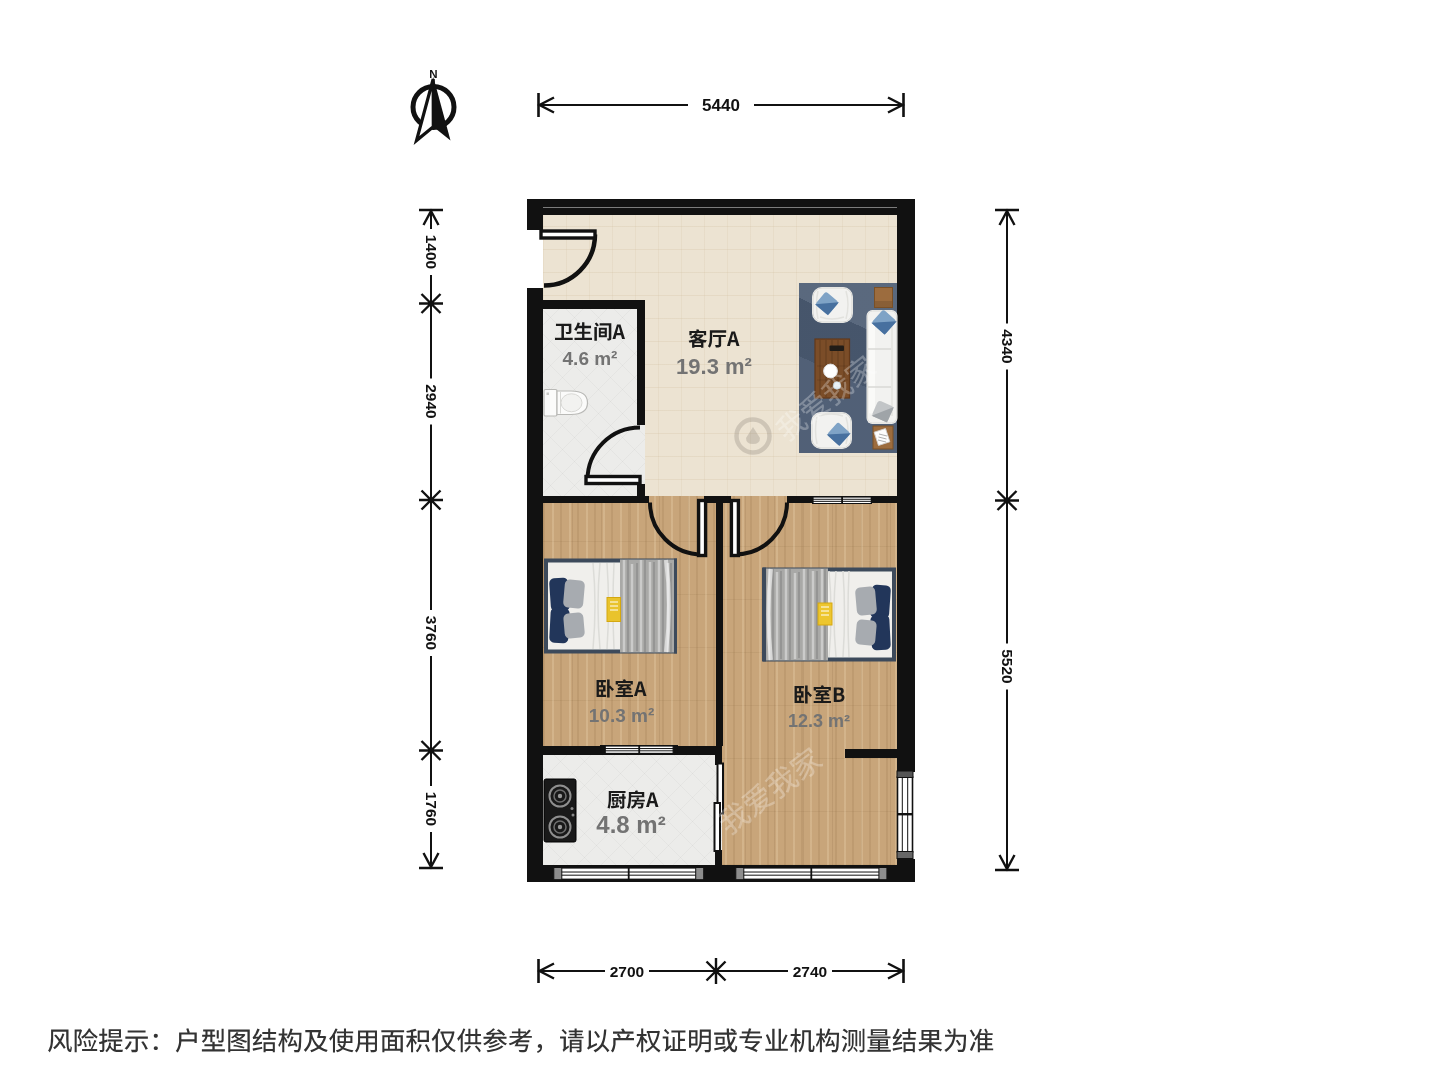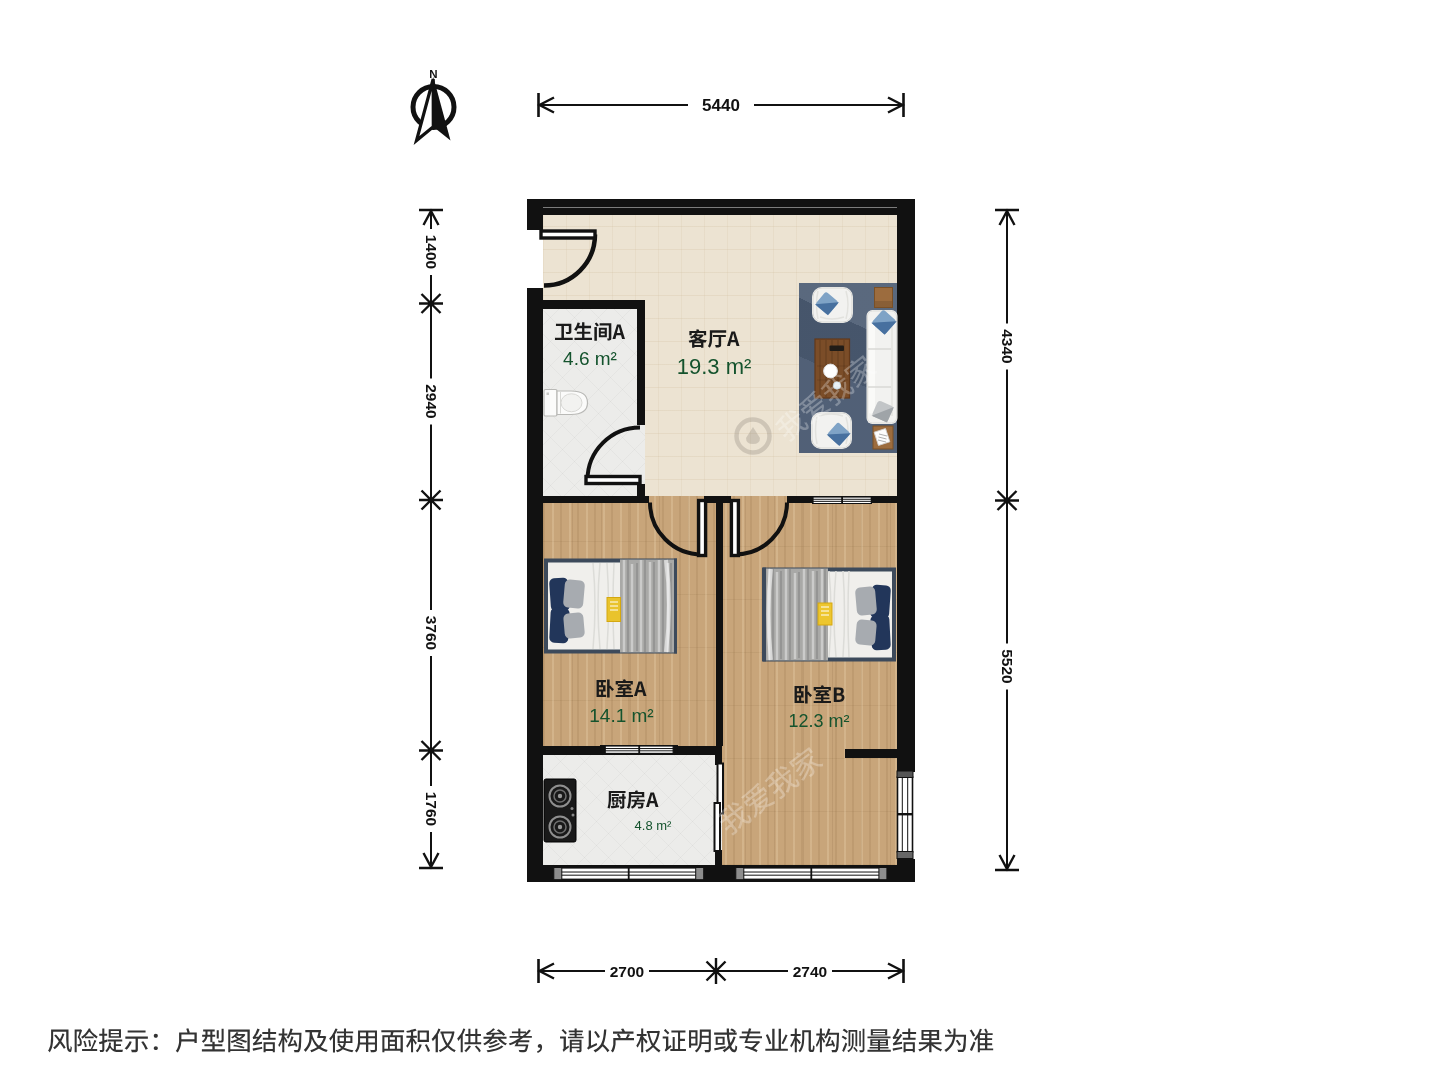--- a/index.html
+++ b/index.html
@@ -6,21 +6,21 @@
 .wood{background-color:#c8a57a;background-image:
  repeating-linear-gradient(90deg, rgba(122,86,46,.13) 0 2px, rgba(0,0,0,0) 2px 9px, rgba(255,238,205,.20) 9px 11px, rgba(0,0,0,0) 11px 17px),
  repeating-linear-gradient(90deg, rgba(95,62,30,.11) 0 1px, transparent 1px 29px),
  repeating-linear-gradient(0deg, rgba(120,90,50,.10) 0 1px, transparent 1px 53px);}
 .tbeige{background-color:#ece3d2;background-image:
  repeating-linear-gradient(0deg, rgba(203,182,148,.22) 0 1px, transparent 1px 23px),
  repeating-linear-gradient(90deg, rgba(203,182,148,.16) 0 1px, transparent 1px 23px);}
 .tgray{background-color:#ececea;background-image:
  repeating-linear-gradient(45deg, rgba(150,150,148,.09) 0 1px, transparent 1px 17px),
  repeating-linear-gradient(135deg, rgba(150,150,148,.09) 0 1px, transparent 1px 17px);}
-.num{position:absolute;font-weight:normal;color:#14532d;white-space:nowrap;transform:translate(-50%,-50%);}
+.num{position:absolute;font-weight:bold;color:#737373;white-space:nowrap;transform:translate(-50%,-50%);}
 </style></head><body>
 <div id="plan">
 
 <div class="tbeige" style="position:absolute;left:543px;top:215px;width:354px;height:288px;"></div>
 
 <div class="tgray" style="position:absolute;left:543px;top:300px;width:101.5px;height:203px;"></div>
 
 <div class="wood" style="position:absolute;left:543px;top:496px;width:180px;height:258px;"></div>
 
 <div class="wood" style="position:absolute;left:716px;top:496px;width:181px;height:368.5px;"></div>
@@ -334,37 +334,37 @@
     </svg>
 
 <div class="num" style="left:714px;top:367px;font-size:22px">19.3 m²</div>
 
 <svg style="position:absolute;left:594.5px;top:676.0px;overflow:visible" width="51" height="21">
       <use href="#b21351" transform="translate(0.0,19.9) scale(0.1950,-0.1950)" fill="#1a1a1a"></use>
       <use href="#b23460" transform="translate(19.5,19.9) scale(0.1950,-0.1950)" fill="#1a1a1a"></use>
       <use href="#b65" transform="translate(39.0,19.9) scale(0.1950,-0.1950)" fill="#1a1a1a"></use>
     </svg>
 
-<div class="num" style="left:621.5px;top:715.5px;font-size:19px">14.1 m²</div>
+<div class="num" style="left:621.5px;top:715.5px;font-size:19px">10.3 m²</div>
 
 <svg style="position:absolute;left:792.5px;top:682.4px;overflow:visible" width="52" height="21">
       <use href="#b21351" transform="translate(0.0,19.9) scale(0.1950,-0.1950)" fill="#1a1a1a"></use>
       <use href="#b23460" transform="translate(19.5,19.9) scale(0.1950,-0.1950)" fill="#1a1a1a"></use>
       <use href="#b66" transform="translate(39.0,19.9) scale(0.1950,-0.1950)" fill="#1a1a1a"></use>
     </svg>
 
 <div class="num" style="left:819px;top:720.5px;font-size:18px">12.3 m²</div>
 
 <svg style="position:absolute;left:606.8px;top:787.4px;overflow:visible" width="51" height="21">
       <use href="#b21416" transform="translate(0.0,19.9) scale(0.1950,-0.1950)" fill="#1a1a1a"></use>
       <use href="#b25151" transform="translate(19.5,19.9) scale(0.1950,-0.1950)" fill="#1a1a1a"></use>
       <use href="#b65" transform="translate(39.0,19.9) scale(0.1950,-0.1950)" fill="#1a1a1a"></use>
     </svg>
 
-<div class="num" style="left:653px;top:824.5px;font-size:13px">4.8 m²</div>
+<div class="num" style="left:631px;top:824.5px;font-size:24px">4.8 m²</div>
 
 <svg style="position:absolute;left:46.7px;top:1024.2px;overflow:visible" width="947" height="28">
       <use href="#r39118" transform="translate(0.0,26.1) scale(0.2560,-0.2560)" fill="#333"></use>
       <use href="#r38505" transform="translate(25.6,26.1) scale(0.2560,-0.2560)" fill="#333"></use>
       <use href="#r25552" transform="translate(51.2,26.1) scale(0.2560,-0.2560)" fill="#333"></use>
       <use href="#r31034" transform="translate(76.8,26.1) scale(0.2560,-0.2560)" fill="#333"></use>
       <use href="#r65306" transform="translate(102.4,26.1) scale(0.2560,-0.2560)" fill="#333"></use>
       <use href="#r25143" transform="translate(128.0,26.1) scale(0.2560,-0.2560)" fill="#333"></use>
       <use href="#r22411" transform="translate(153.6,26.1) scale(0.2560,-0.2560)" fill="#333"></use>
       <use href="#r22270" transform="translate(179.2,26.1) scale(0.2560,-0.2560)" fill="#333"></use>

